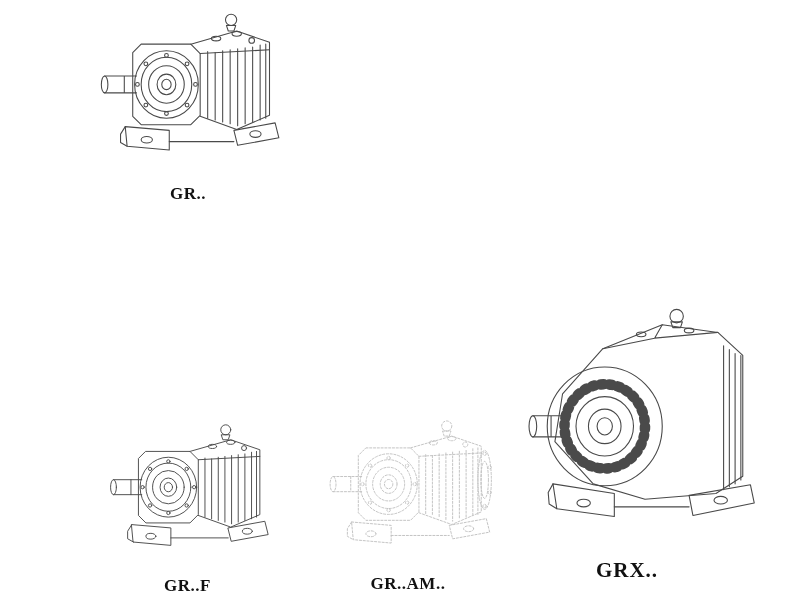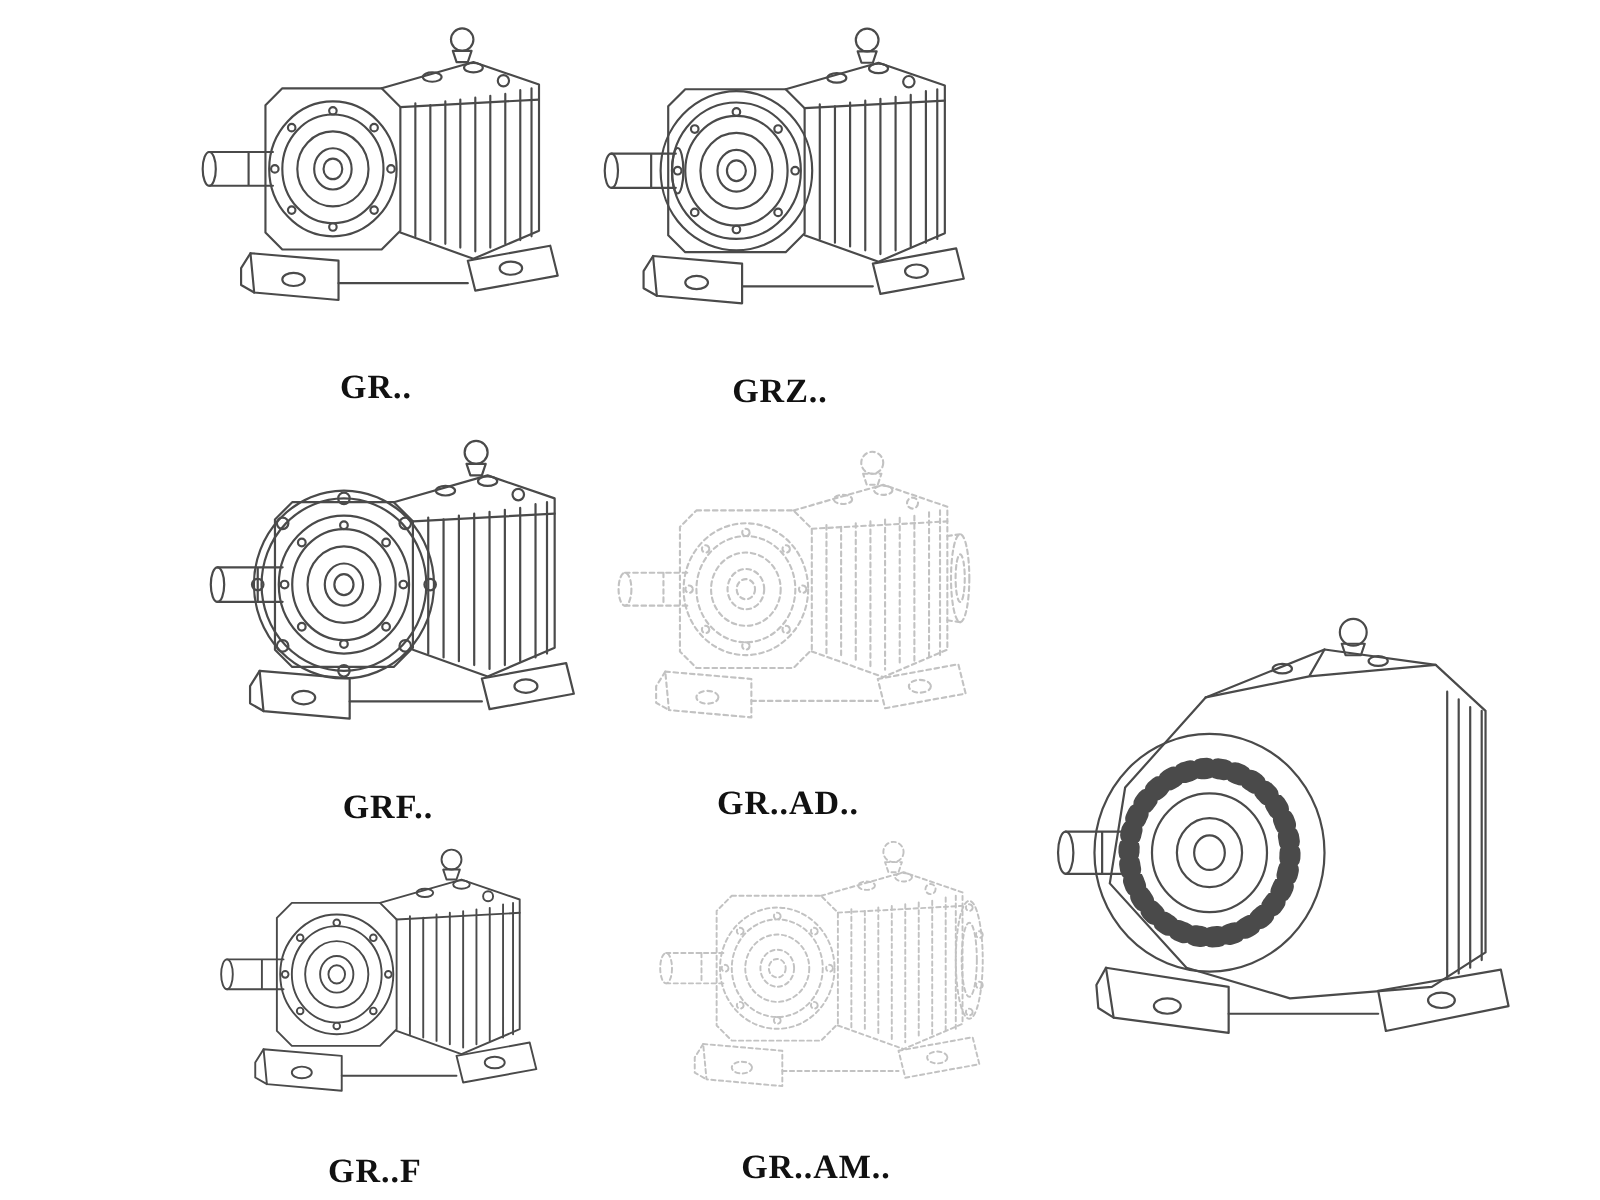--- a/index.html
+++ b/index.html
@@ -157,55 +157,38 @@
     </defs>
   </svg>
 
   <figure class="item" style="left:86px;top:2px;width:204px">
     <svg class="drawing" viewBox="0 0 200 190" style="height:178px;width:100%">
         <use href="#sym-reducer"></use>
       </svg>
     <figcaption class="label">GR..</figcaption>
   </figure>
 
-  <figure class="item" style="left:288px;top:2px;width:204px">
-    <svg class="drawing" viewBox="0 0 200 190" style="height:180px;width:100%">
-        <use href="#sym-grz"></use>
-      </svg>
-    <figcaption class="label">GRZ..</figcaption>
-  </figure>
 
 
-  <figure class="item" style="left:92px;top:208px;width:204px">
-    <svg class="drawing" viewBox="0 0 200 190" style="height:182px;width:100%">
-        <use href="#sym-reducer-flange"></use>
-      </svg>
-    <figcaption class="label">GRF..</figcaption>
-  </figure>
 
-  <figure class="item" style="left:288px;top:214px;width:212px">
-    <svg class="drawing ghost" viewBox="0 0 200 190" style="height:174px;width:100%">
-        <use href="#sym-reducer-ad"></use>
-      </svg>
-    <figcaption class="label">GR..AD..</figcaption>
-  </figure>
 
   <figure class="item" style="left:90px;top:414px;width:195px">
     <svg class="drawing" viewBox="0 0 200 190" style="height:158px;width:100%">
         <use href="#sym-reducer"></use>
       </svg>
     <figcaption class="label">GR..F</figcaption>
   </figure>
 
   <figure class="item" style="left:306px;top:410px;width:204px">
     <svg class="drawing ghost" viewBox="0 0 200 190" style="height:160px;width:100%">
         <use href="#sym-reducer-am"></use>
       </svg>
     <figcaption class="label">GR..AM..</figcaption>
   </figure>
 
   <figure class="item item-grx" style="left:495px;top:296px;width:300px">
     <svg class="drawing" viewBox="0 0 300 265" style="height:254px;width:100%">
         <use href="#sym-grx"></use>
       </svg>
+    <figcaption class="label big">GRX..</figcaption>
   </figure>
 
 </div>
 
 </body></html>

